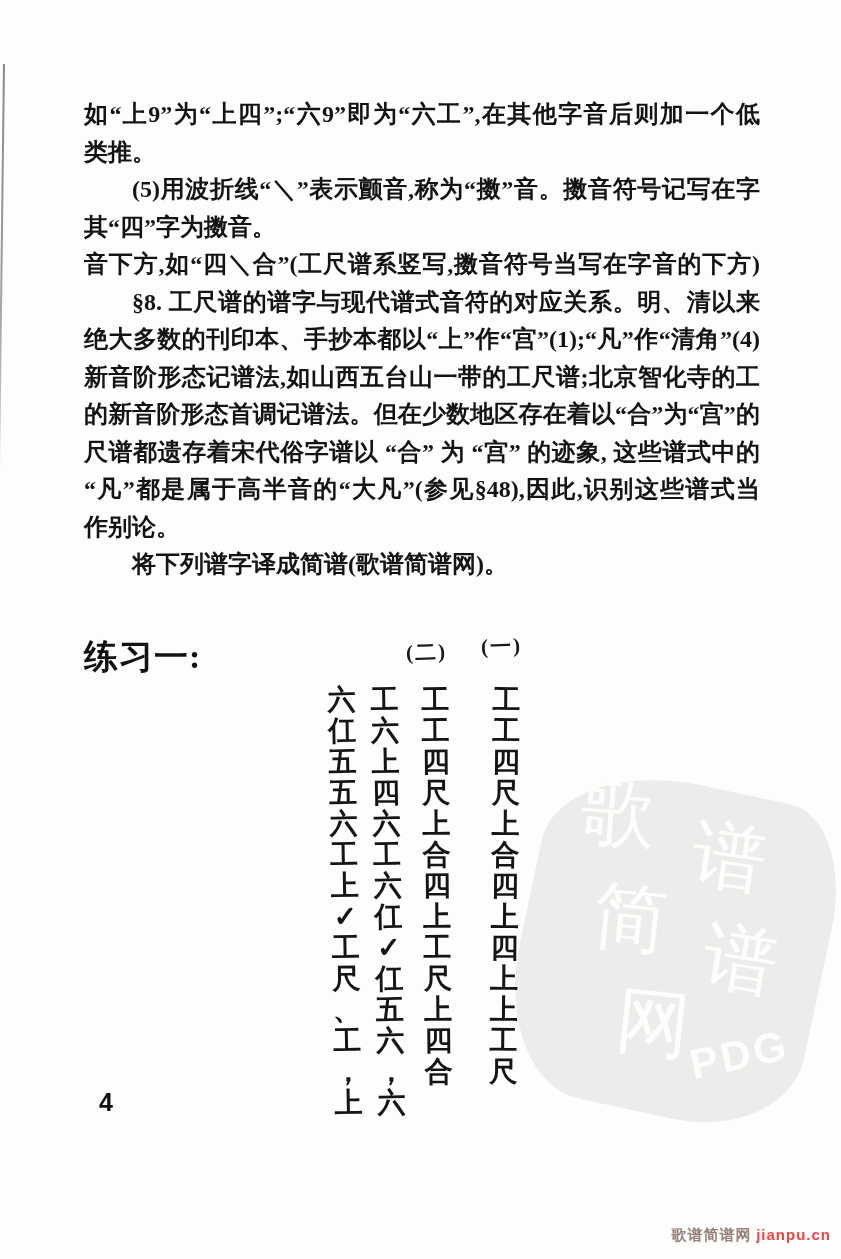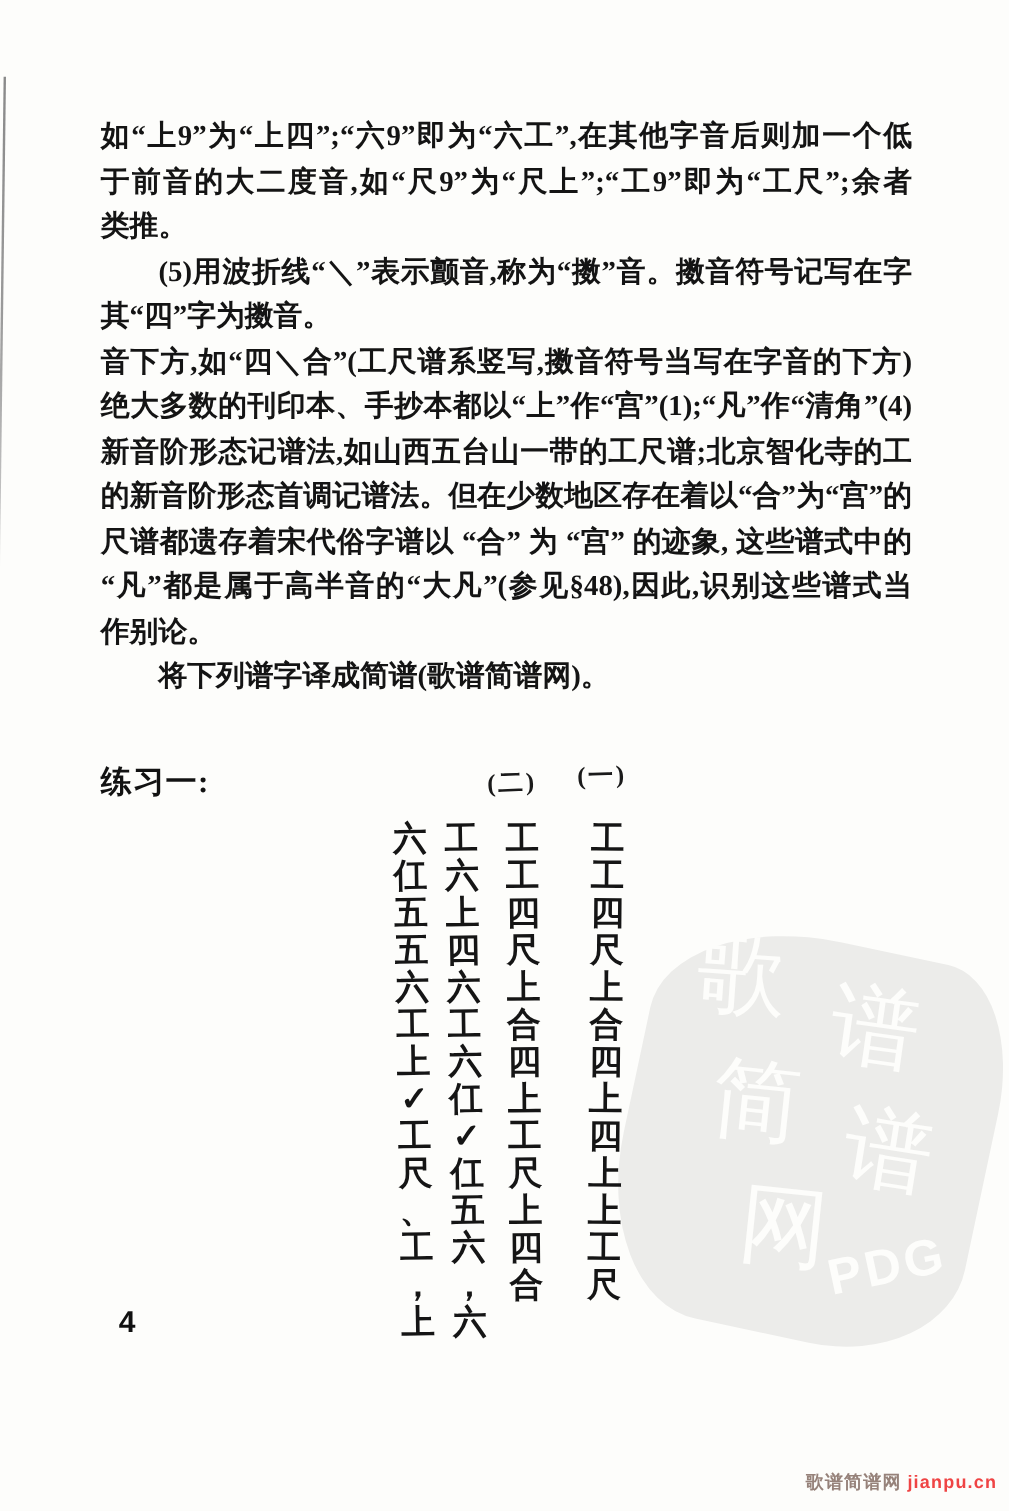--- a/index.html
+++ b/index.html
@@ -26,21 +26,21 @@
   }
   .bline{
     height:37.5px;line-height:37.5px;text-align:left;
     white-space:normal;overflow:visible;
   }
   .bline.fill{text-align:justify;text-align-last:justify;}
   .bline.ind{padding-left:48px;}
   .bline.fill.ind{text-indent:0;}
   
   .exercise-label{
-    position:absolute;left:84px;top:634px;font-size:26px;font-weight:700;color:#121212;
+    position:absolute;left:84px;top:634px;font-size:34px;font-weight:700;color:#121212;
     letter-spacing:1px;
   }
   .group-label{
     position:absolute;font-size:21px;font-weight:700;color:#1a1a1a;letter-spacing:2px;
     transform:rotate(-2deg);
   }
   .group-label.g2{left:406px;top:638px;}
   .group-label.g1{left:481px;top:632px;}
   
   .gcol{
@@ -100,25 +100,25 @@
     <span class="wm-pdg">PDG</span>
   <span class="wm-seal s0">歌</span>
       <span class="wm-seal s1">谱</span>
       <span class="wm-seal s2">简</span>
       <span class="wm-seal s3">谱</span>
       <span class="wm-seal s4">网</span>
     </div>
 
   <div class="text-block" id="body-text">
       <div class="bline fill">如“上9”为“上四”;“六9”即为“六工”,在其他字音后则加一个低</div>
-      <div class="bline fill">于前音的大二度音,如“尺9”为“尺上”;“工9”即为“工尺”;余者</div>
       <div class="bline">类推。</div>
       <div class="bline fill ind">(5)用波折线“＼”表示颤音,称为“擞”音。擞音符号记写在字</div>
       <div class="bline">其“四”字为擞音。</div>
       <div class="bline fill">音下方,如“四＼合”(工尺谱系竖写,擞音符号当写在字音的下方)</div>
+      <div class="bline fill ind">§8. 工尺谱的谱字与现代谱式音符的对应关系。明、清以来</div>
       <div class="bline fill">绝大多数的刊印本、手抄本都以“上”作“宫”(1);“凡”作“清角”(4)</div>
       <div class="bline fill">新音阶形态记谱法,如山西五台山一带的工尺谱;北京智化寺的工</div>
       <div class="bline fill">的新音阶形态首调记谱法。但在少数地区存在着以“合”为“宫”的</div>
       <div class="bline fill">尺谱都遗存着宋代俗字谱以 “合” 为 “宫” 的迹象, 这些谱式中的</div>
       <div class="bline fill">“凡”都是属于高半音的“大凡”(参见§48),因此,识别这些谱式当</div>
       <div class="bline">作别论。</div>
       <div class="bline ind">将下列谱字译成简谱(歌谱简谱网)。</div>
     </div>
 
   <span class="exercise-label">练习一:</span>

